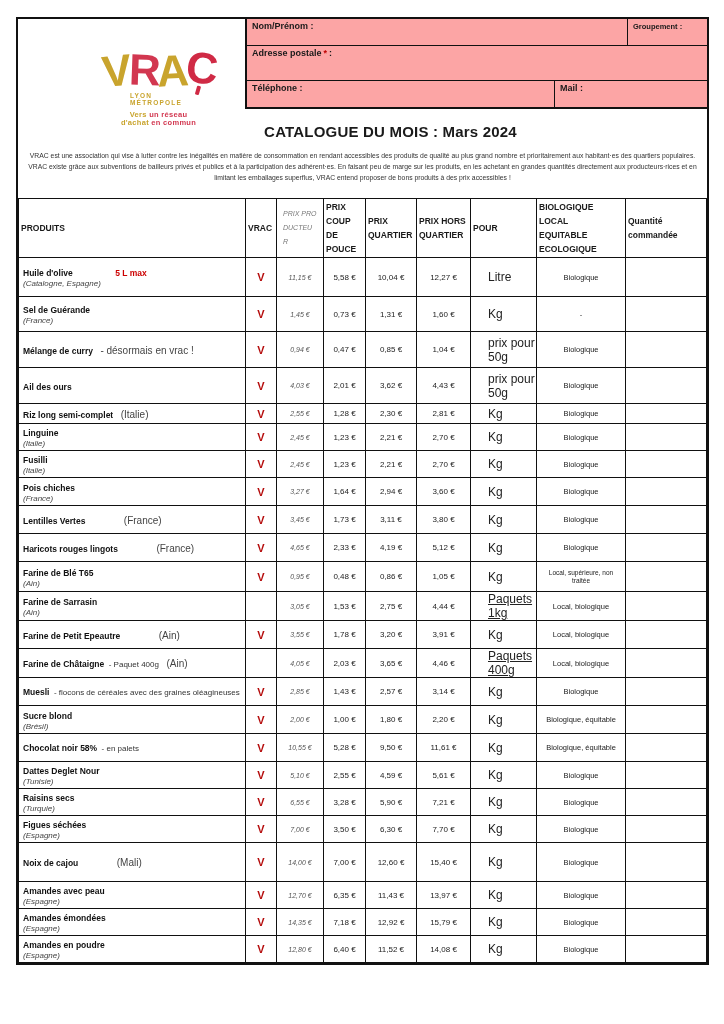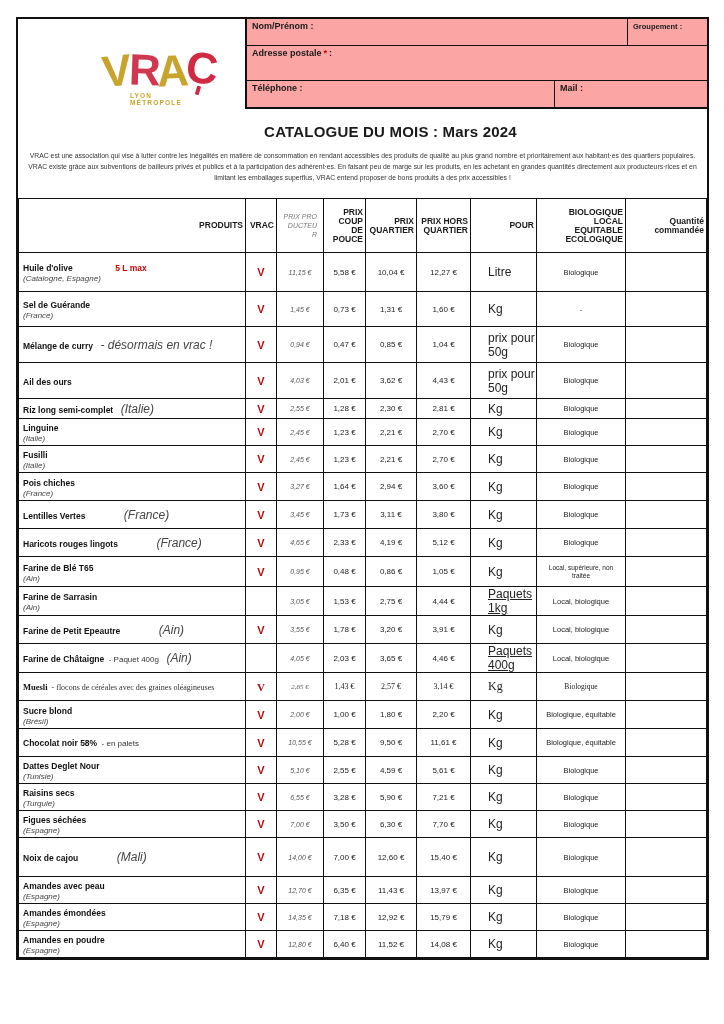--- a/index.html
+++ b/index.html
@@ -32,30 +32,30 @@
   .f-tel { flex:1; height:26px; }
   .f-mail { width:153px; border-left:1px solid #111; }
 
   .doc-title { position:absolute; left:0; right:0; top:104px; text-align:center; transform:translateX(28px); font-size:15px; font-weight:700; letter-spacing:.2px; }
   .intro { position:absolute; left:6px; right:6px; top:132px; text-align:center; font-size:6.8px; line-height:10.8px; color:#333; }
 
   
   table { width:100%; border-collapse:collapse; table-layout:fixed; }
   th, td { border:1px solid #111; vertical-align:middle; overflow:hidden; }
   thead tr { height:54px; }
-  th { font-size:8.5px; font-weight:700; text-align:right; white-space:pre-line; line-height:9px; padding:1px 2px; }
+  th { font-size:8.5px; font-weight:700; text-align:left; white-space:pre-line; line-height:14px; padding:1px 2px; }
   th.h-pp { font-weight:400; font-style:italic; color:#777; font-size:7px; word-break:break-all; padding:0 6px; }
   th.h-qty { font-weight:700; font-size:8.5px; }
 
   td.c-prod { padding:2px 3px 2px 4px; }
   .pline { line-height:10px; }
   .name { font-weight:700; font-size:8.5px; color:#111; }
   .suffix { font-size:8px; color:#333; }
   .red-note { font-weight:700; font-size:8.5px; color:#cc0000; margin-left:38px; }
-  .inline-it { font-style:italic; font-size:12px; color:#444; margin-left:3px; }
+  .inline-it { font-size:10px; color:#444; margin-left:3px; }
   .inline-it.gap { margin-left:34px; }
   .line2 { font-style:italic; font-size:8px; color:#444; line-height:9px; margin-top:1px; }
 
   td.c-vrac { text-align:center; font-weight:800; font-size:11px; color:#b50d0d; }
   td.c-pp { text-align:center; font-style:italic; font-size:7px; color:#555; }
   td.c-price { text-align:center; font-size:8px; color:#222; }
   td.c-pour { font-size:12px; color:#222; padding-left:17px; text-align:left; }
   .pour-text.ul { text-decoration:underline; }
   td.c-bio { text-align:center; font-size:7.5px; color:#222; padding:0 2px; line-height:9px; }
   .bio-text.small { font-size:6.5px; line-height:8px; display:block; }
@@ -65,20 +65,24 @@
 <body>
 
 <div class="page-frame">
 
   <div class="top-section">
 
     <div class="logo-block">
       <div class="logo-wordmark"><span class="logo-letter l0" style="color: rgb(201, 164, 45);">V</span><span class="logo-letter l1" style="color: rgb(210, 55, 80);">R</span><span class="logo-letter l2" style="color: rgb(201, 164, 45);">A</span><span class="logo-letter l3" style="color: rgb(208, 42, 69);">C</span></div>
       <div class="logo-region" style="white-space:pre-line">LYON
 MÉTROPOLE</div>
+      <div class="logo-tagline">
+          <div><span style="color: rgb(201, 164, 45);">Vers </span><span style="color: rgb(210, 55, 80);">un réseau</span></div>
+          <div><span style="color: rgb(201, 164, 45);">d'achat </span><span style="color: rgb(210, 55, 80);">en commun</span></div>
+        </div>
     </div>
 
     <div class="form-box">
       <div class="form-row">
         <div class="f-cell f-nom">
           <span>Nom/Prénom :</span>
         </div>
         <div class="f-cell f-grp">
           <span>Groupement :</span>
         </div>
@@ -400,21 +404,21 @@
     </td>
     <td class="c-vrac"></td>
     <td class="c-pp">4,05 €</td>
     <td class="c-price pcp">2,03 €</td>
     <td class="c-price pq">3,65 €</td>
     <td class="c-price phq">4,46 €</td>
     <td class="c-pour"><span class="pour-text ul">Paquets 400g</span></td>
     <td class="c-bio"><span class="bio-text">Local, biologique</span></td>
     <td class="c-qty"></td>
   </tr>
-        <tr style="height: 28px; font-family: Liberation Serif, serif;">
+        <tr style="height: 28px;">
     <td class="c-prod">
       <div class="pline">
         <span class="name">Muesli</span>
         
         <span class="suffix"> - flocons de céréales avec des graines oléagineuses</span>
         
       </div>
 
     </td>
     <td class="c-vrac">V</td>

